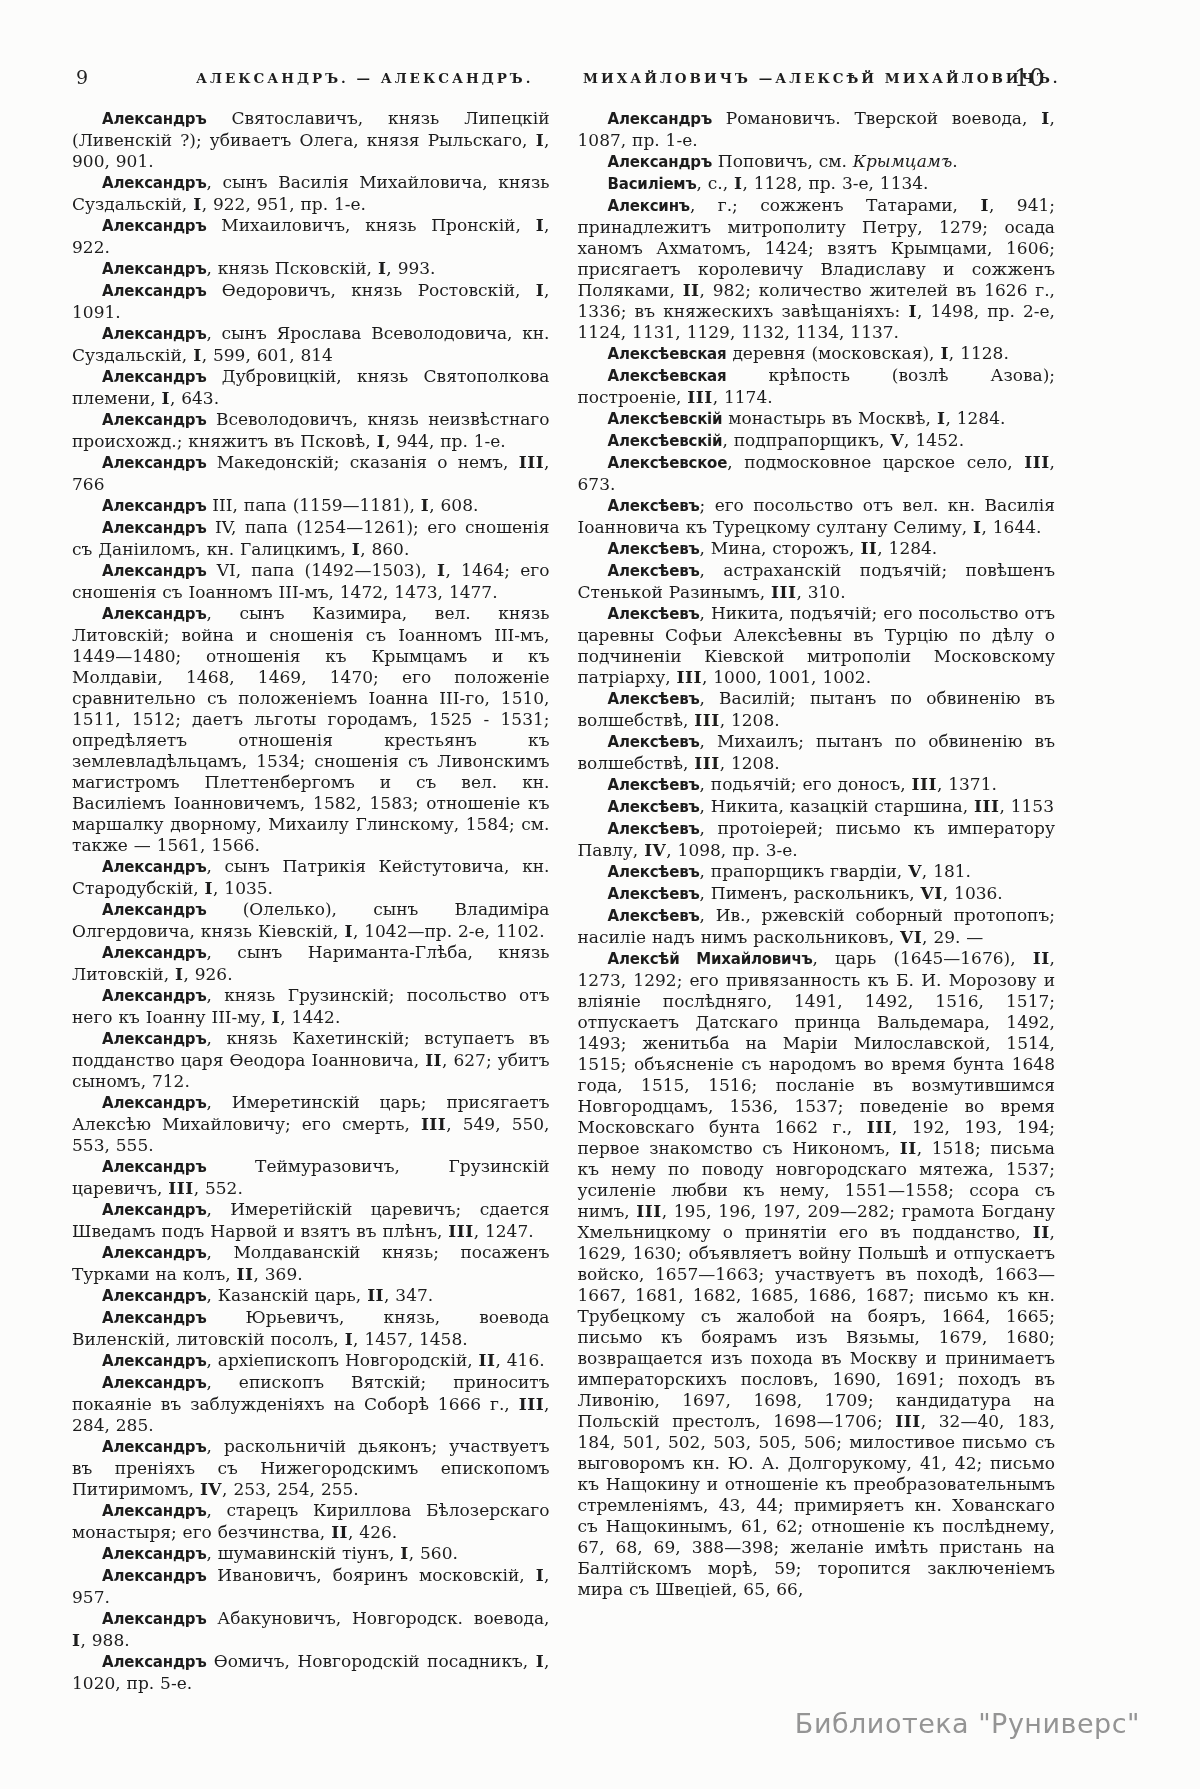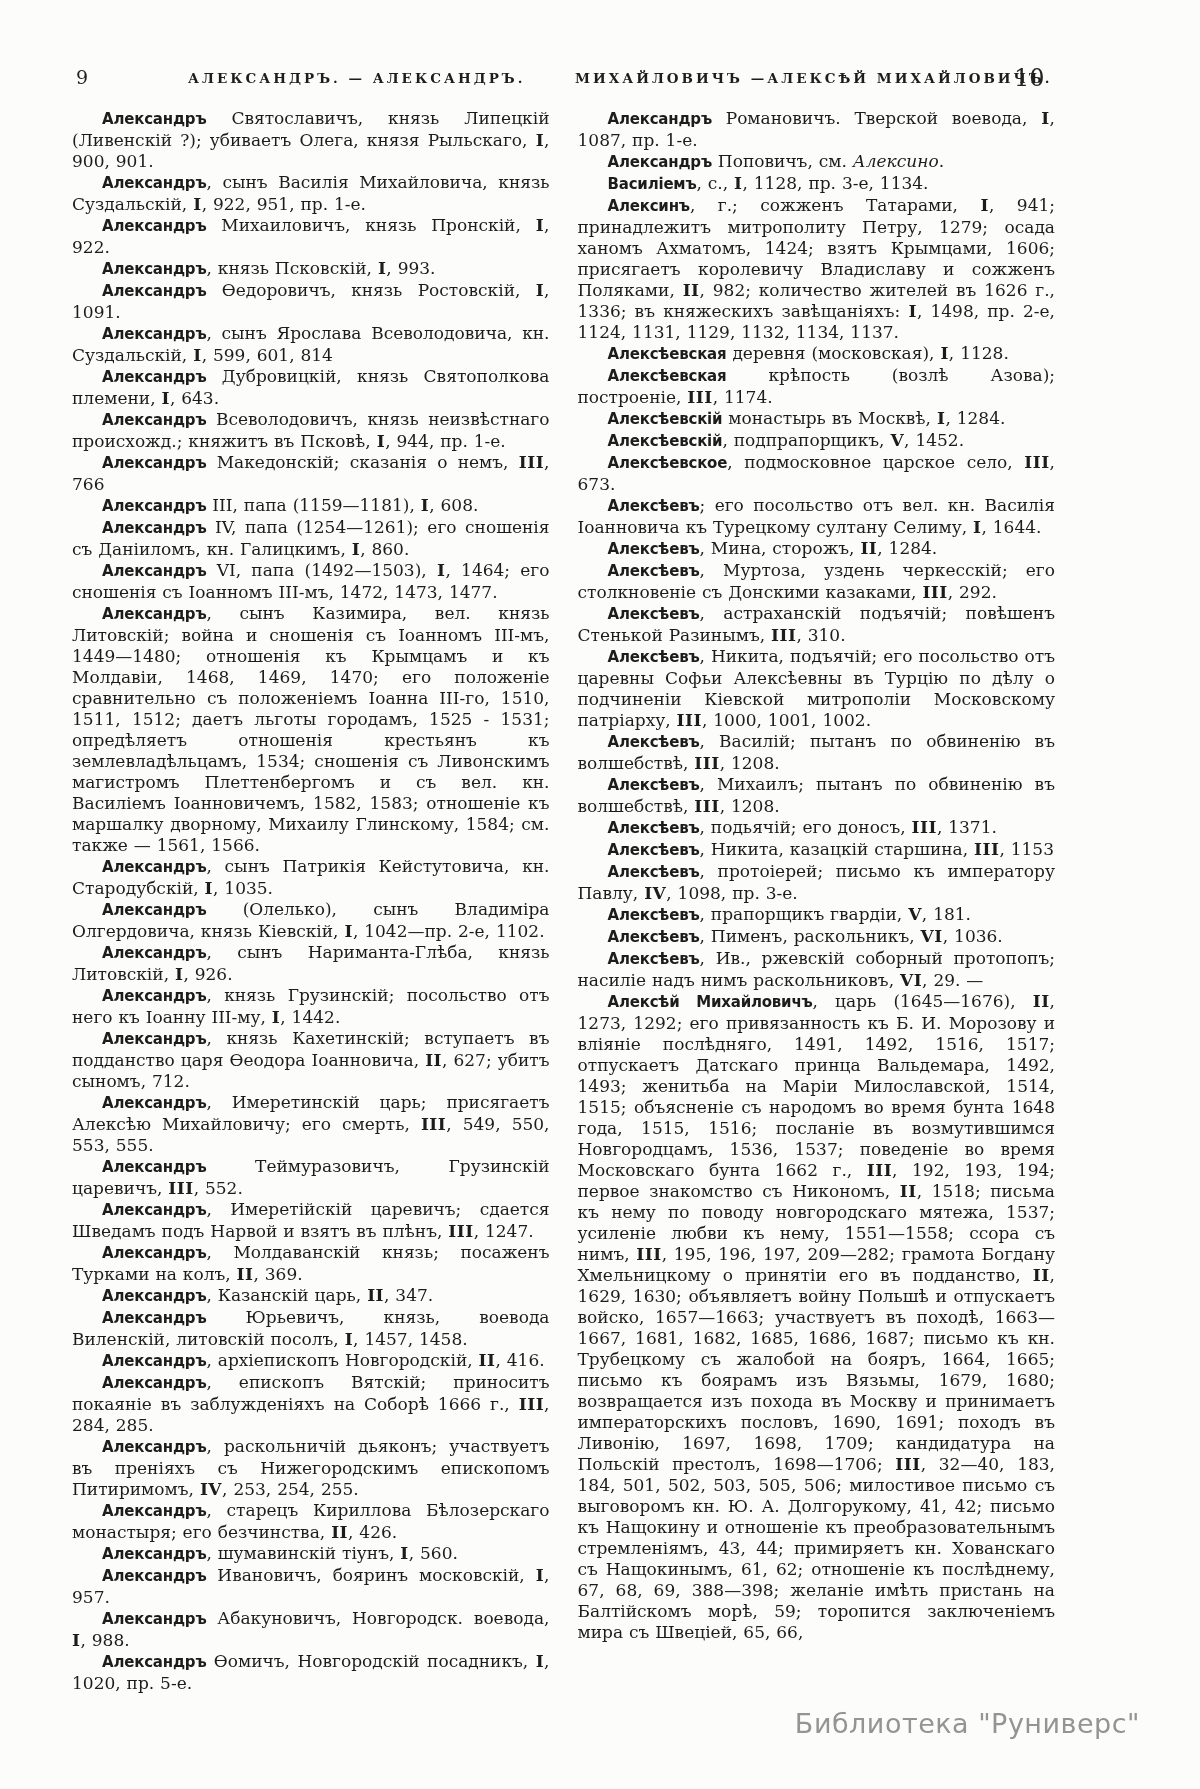--- a/index.html
+++ b/index.html
@@ -14,21 +14,21 @@
   }
   .running-head{
     position:absolute;top:64px;left:0;right:0;height:30px;
   }
   .pn{position:absolute;font-size:24px;color:#222;}
   .pn.left{left:76px;top:2px;font-size:19px;}
   .pn.right{left:1014px;top:0;}
   .rh{
     position:absolute;top:6px;
     font-size:13.5px;font-weight:600;letter-spacing:3px;
-    white-space:nowrap;color:#1d1d1d;
+    white-space:nowrap;color:#1d1d1d;margin-left:8px;
   }
   .rh.left{left:188px;}
   .rh.right{left:575px;}
   .columns{
     position:absolute;top:108px;left:72px;
     width:983px;
     display:flex;gap:28px;
     align-items:flex-start;
   }
   .column{width:478px;}
@@ -98,31 +98,30 @@
         <p class="entry"><b class="hw">Александръ</b>, епископъ Вятскій; приноситъ покаяніе въ заблужденіяхъ на Соборѣ 1666 г., <b class="vol">III</b>, 284, 285.</p>
         <p class="entry"><b class="hw">Александръ</b>, раскольничій дьяконъ; участвуетъ въ преніяхъ съ Нижегородскимъ епископомъ Питиримомъ, <b class="vol">IV</b>, 253, 254, 255.</p>
         <p class="entry"><b class="hw">Александръ</b>, старецъ Кириллова Бѣлозерскаго монастыря; его безчинства, <b class="vol">II</b>, 426.</p>
         <p class="entry"><b class="hw">Александръ</b>, шумавинскій тіунъ, <b class="vol">I</b>, 560.</p>
         <p class="entry"><b class="hw">Александръ</b> Ивановичъ, бояринъ московскій, <b class="vol">I</b>, 957.</p>
         <p class="entry"><b class="hw">Александръ</b> Абакуновичъ, Новгородск. воевода, <b class="vol">I</b>, 988.</p>
         <p class="entry"><b class="hw">Александръ</b> Ѳомичъ, Новгородскій посадникъ, <b class="vol">I</b>, 1020, пр. 5-е.</p>
       </section>
     <section class="column" id="col-right">
         <p class="entry"><b class="hw">Александръ</b> Романовичъ. Тверской воевода, <b class="vol">I</b>, 1087, пр. 1-е.</p>
-        <p class="entry"><b class="hw">Александръ</b> Поповичъ, см. <i>Алексино</i>.</p>
+        <p class="entry"><b class="hw">Александръ</b> Поповичъ, см. <i>Крымцамъ</i>.</p>
         <p class="entry"><b class="hw">Василіемъ</b>, с., <b class="vol">I</b>, 1128, пр. 3-е, 1134.</p>
         <p class="entry"><b class="hw">Алексинъ</b>, г.; сожженъ Татарами, <b class="vol">I</b>, 941; принадлежитъ митрополиту Петру, 1279; осада ханомъ Ахматомъ, 1424; взятъ Крымцами, 1606; присягаетъ королевичу Владиславу и сожженъ Поляками, <b class="vol">II</b>, 982; количество жителей въ 1626 г., 1336; въ княжескихъ завѣщаніяхъ: <b class="vol">I</b>, 1498, пр. 2-е, 1124, 1131, 1129, 1132, 1134, 1137.</p>
         <p class="entry"><b class="hw">Алексѣевская</b> деревня (московская), <b class="vol">I</b>, 1128.</p>
         <p class="entry"><b class="hw">Алексѣевская</b> крѣпость (возлѣ Азова); построеніе, <b class="vol">III</b>, 1174.</p>
         <p class="entry"><b class="hw">Алексѣевскій</b> монастырь въ Москвѣ, <b class="vol">I</b>, 1284.</p>
         <p class="entry"><b class="hw">Алексѣевскій</b>, подпрапорщикъ, <b class="vol">V</b>, 1452.</p>
         <p class="entry"><b class="hw">Алексѣевское</b>, подмосковное царское село, <b class="vol">III</b>, 673.</p>
         <p class="entry"><b class="hw">Алексѣевъ</b>; его посольство отъ вел. кн. Василія Іоанновича къ Турецкому султану Селиму, <b class="vol">I</b>, 1644.</p>
         <p class="entry"><b class="hw">Алексѣевъ</b>, Мина, сторожъ, <b class="vol">II</b>, 1284.</p>
-        <p class="entry"><b class="hw">Алексѣевъ</b>, Муртоза, уздень черкесскій; его столкновеніе съ Донскими казаками, <b class="vol">III</b>, 292.</p>
         <p class="entry"><b class="hw">Алексѣевъ</b>, астраханскій подъячій; повѣшенъ Стенькой Разинымъ, <b class="vol">III</b>, 310.</p>
         <p class="entry"><b class="hw">Алексѣевъ</b>, Никита, подъячій; его посольство отъ царевны Софьи Алексѣевны въ Турцію по дѣлу о подчиненіи Кіевской митрополіи Московскому патріарху, <b class="vol">III</b>, 1000, 1001, 1002.</p>
         <p class="entry"><b class="hw">Алексѣевъ</b>, Василій; пытанъ по обвиненію въ волшебствѣ, <b class="vol">III</b>, 1208.</p>
         <p class="entry"><b class="hw">Алексѣевъ</b>, Михаилъ; пытанъ по обвиненію въ волшебствѣ, <b class="vol">III</b>, 1208.</p>
         <p class="entry"><b class="hw">Алексѣевъ</b>, подьячій; его доносъ, <b class="vol">III</b>, 1371.</p>
         <p class="entry"><b class="hw">Алексѣевъ</b>, Никита, казацкій старшина, <b class="vol">III</b>, 1153</p>
         <p class="entry"><b class="hw">Алексѣевъ</b>, протоіерей; письмо къ императору Павлу, <b class="vol">IV</b>, 1098, пр. 3-е.</p>
         <p class="entry"><b class="hw">Алексѣевъ</b>, прапорщикъ гвардіи, <b class="vol">V</b>, 181.</p>
         <p class="entry"><b class="hw">Алексѣевъ</b>, Пименъ, раскольникъ, <b class="vol">VI</b>, 1036.</p>
         <p class="entry"><b class="hw">Алексѣевъ</b>, Ив., ржевскій соборный протопопъ; насиліе надъ нимъ раскольниковъ, <b class="vol">VI</b>, 29. —</p>

